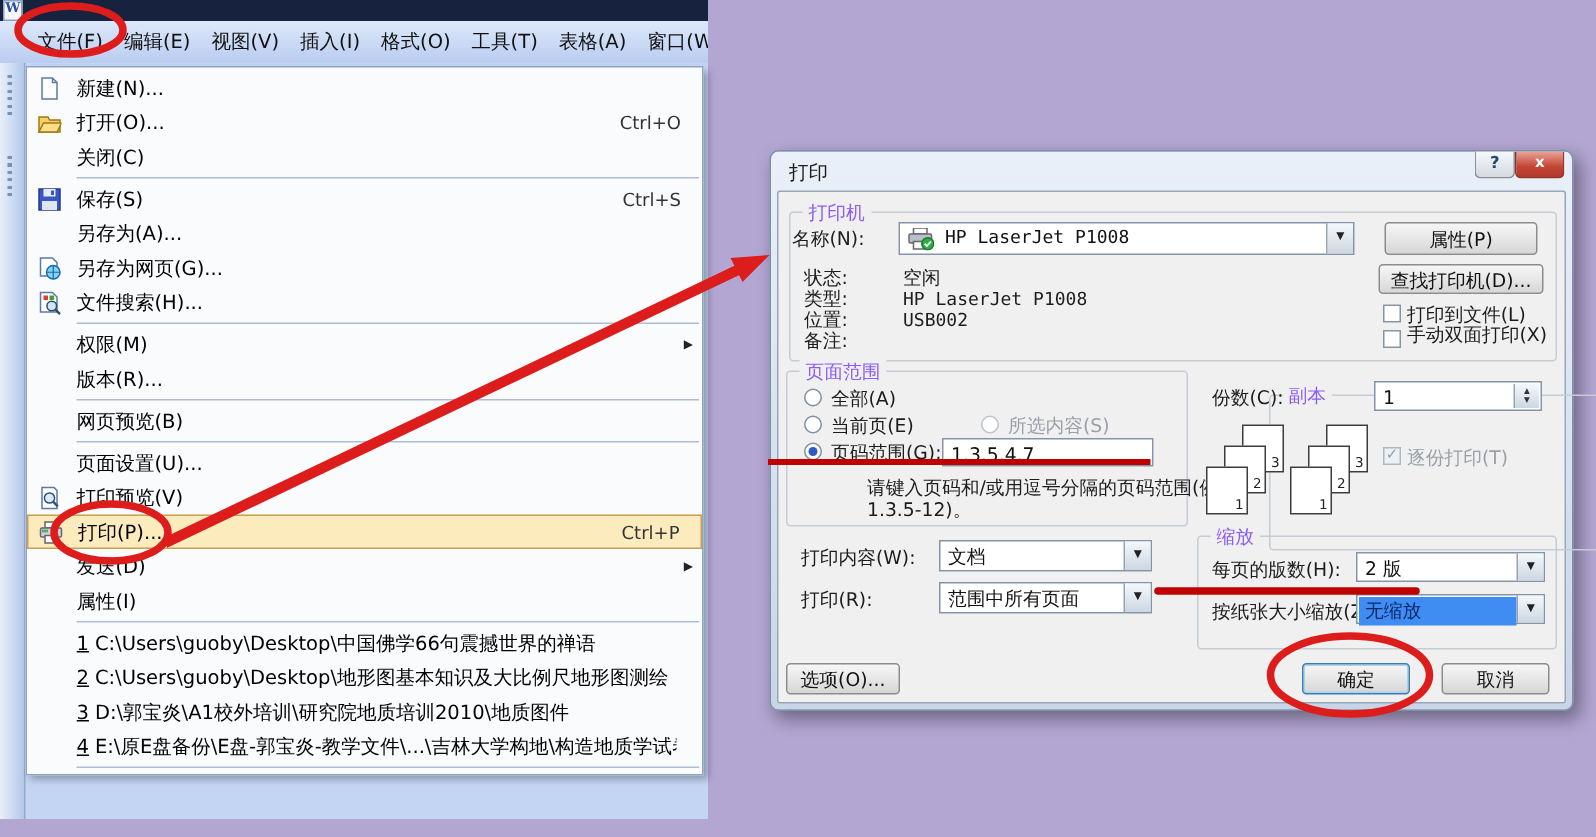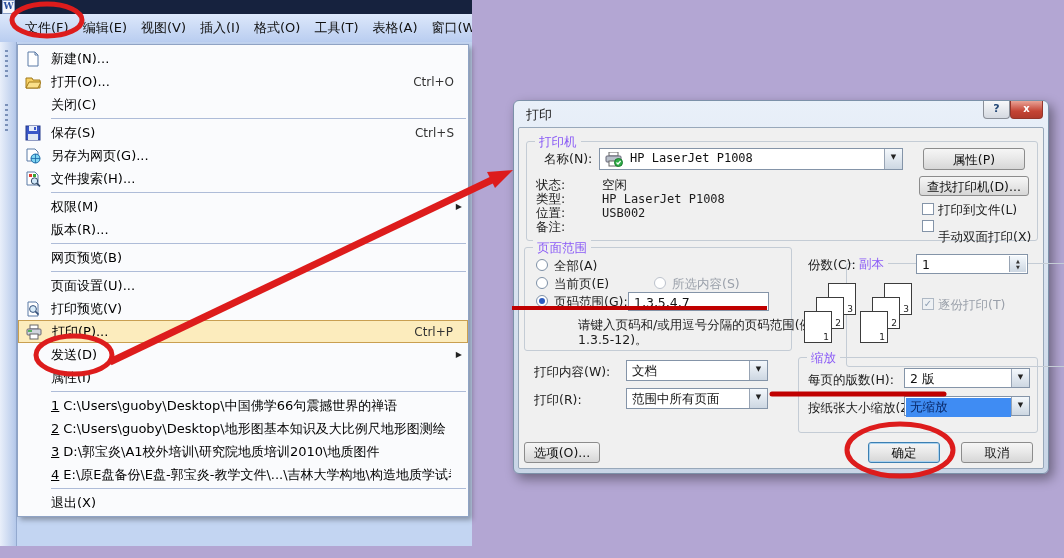--- a/index.html
+++ b/index.html
@@ -139,20 +139,24 @@
               <rect x="1" y="1" width="14" height="14" fill="#3a57c8" stroke="#253a8a"></rect>
               <rect x="4" y="1" width="8" height="5" fill="#e8eef8"></rect>
               <rect x="9" y="2" width="2" height="3" fill="#3a57c8"></rect>
               <rect x="3" y="9" width="10" height="6" fill="#dfe6f2"></rect>
             </svg>
         </span>
         <span class="ml">保存(S)</span>
         <span class="msc">Ctrl+S</span>
       </div>
 
+      <div class="mi">
+        <span class="mic"></span>
+        <span class="ml">另存为(A)...</span>
+      </div>
 
       <div class="mi">
         <span class="mic">
           <svg viewBox="0 0 16 16">
               <path d="M2 1h8l3 3v9H2z" fill="#fff" stroke="#5b7aa6"></path>
               <circle cx="10.5" cy="10.5" r="4.5" fill="#7fd4f0" stroke="#1a6aa8"></circle>
               <path d="M6 10.5h9M10.5 6v9" stroke="#1a6aa8" fill="none" stroke-width=".8"></path>
             </svg>
         </span>
         <span class="ml">另存为网页(G)...</span>
@@ -247,38 +251,34 @@
         <span class="mic"></span>
         <span class="ml"><span class="num">3</span><span>D:\郭宝炎\A1校外培训\研究院地质培训2010\地质图件</span></span>
       </div>
       <div class="mi mru">
         <span class="mic"></span>
         <span class="ml"><span class="num">4</span><span>E:\原E盘备份\E盘-郭宝炎-教学文件\...\吉林大学构地\构造地质学试卷</span></span>
       </div>
 
       <div class="msep"></div>
 
-      <div class="mi">
-        <span class="mic"></span>
-        <span class="ml">退出(X)</span>
-      </div>
 
     </div>
   </div>
 
   <div class="dialog">
     <div class="dtitle">打印</div>
     <div class="dhelp">?</div>
     <div class="dclose">x</div>
     <div class="dclient"></div>
 
     <div class="grp" style="left:12px;top:40px;width:510px;height:98px;">
       <span class="grp-label">打印机</span>
     </div>
-    <span class="lbl" style="left:30px;top:50px;">名称(N):</span>
+    <span class="lbl" style="left:14px;top:50px;">名称(N):</span>
     <div class="combo" style="left:85px;top:47px;width:304px;height:22px;">
       <span style="position:absolute;left:5px;top:3px;width:18px;height:15px;">
         <svg viewBox="0 0 18 15" width="18" height="15">
             <rect x="4" y="0" width="9" height="4" fill="#fff" stroke="#666"></rect>
             <rect x="1" y="4" width="15" height="6" rx="1" fill="#b9c0ca" stroke="#667"></rect>
             <rect x="4" y="9" width="9" height="5" fill="#fff" stroke="#666"></rect>
             <circle cx="13.5" cy="10.5" r="4" fill="#2fae47" stroke="#1a7a2e"></circle>
             <path d="M11.5 10.5l1.5 1.5 2.6-3" stroke="#fff" fill="none" stroke-width="1.2"></path>
           </svg>
       </span>
@@ -292,21 +292,21 @@
     <span class="lbl" style="left:22px;top:90px;">类型:</span>
     <span class="val" style="left:88px;top:91px;">HP LaserJet P1008</span>
     <span class="lbl" style="left:22px;top:104px;">位置:</span>
     <span class="val" style="left:88px;top:105px;">USB002</span>
     <span class="lbl" style="left:22px;top:118px;">备注:</span>
 
     <div class="btn" style="left:405px;top:75px;width:110px;height:20px;line-height:19px;">查找打印机(D)...</div>
     <span class="cb" style="left:408px;top:102px;"></span>
     <span class="lbl" style="left:424px;top:101px;">打印到文件(L)</span>
     <span class="cb" style="left:408px;top:119px;"></span>
-    <span class="lbl" style="left:424px;top:128px;">手动双面打印(X)</span>
+    <span class="lbl" style="left:424px;top:114px;">手动双面打印(X)</span>
 
     <div class="grp" style="left:10px;top:146px;width:266px;height:102px;">
       <span class="grp-label">页面范围</span>
     </div>
     <span class="radio" style="left:22px;top:158px;"></span>
     <span class="lbl" style="left:40px;top:157px;">全部(A)</span>
     <span class="radio" style="left:22px;top:176px;"></span>
     <span class="lbl" style="left:40px;top:175px;">当前页(E)</span>
     <span class="radio dis" style="left:140px;top:176px;"></span>
     <span class="lbl dim" style="left:158px;top:175px;">所选内容(S)</span>

